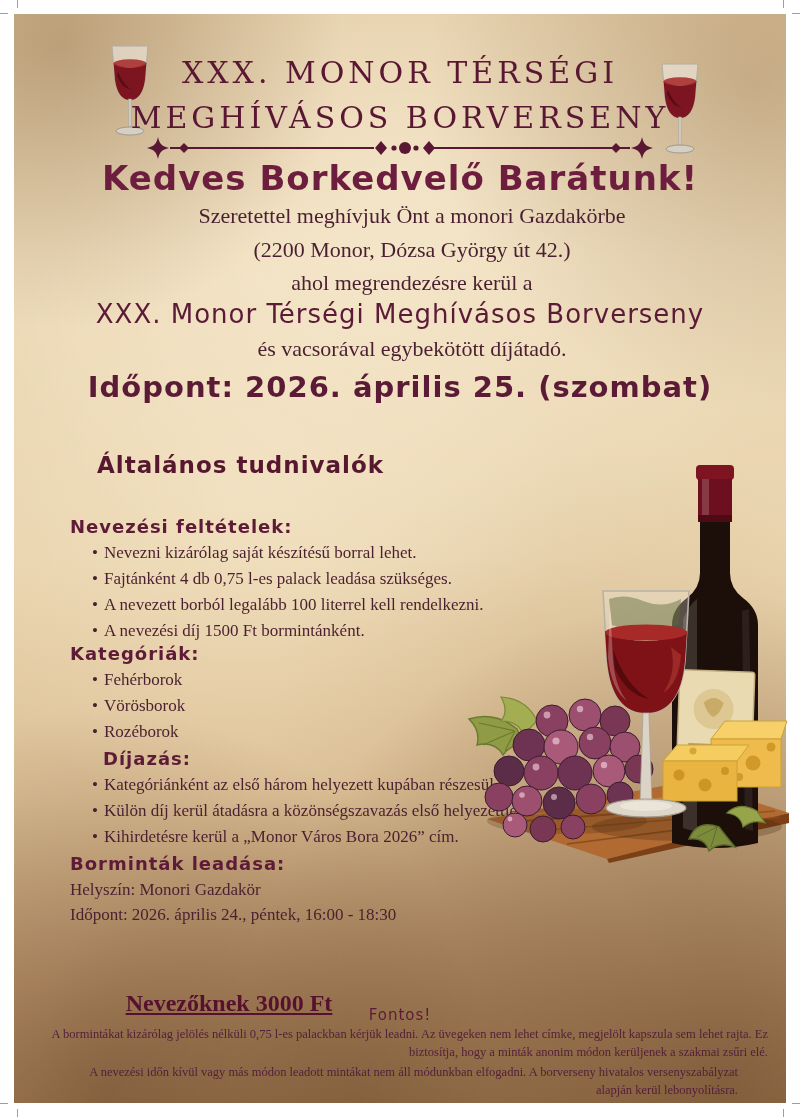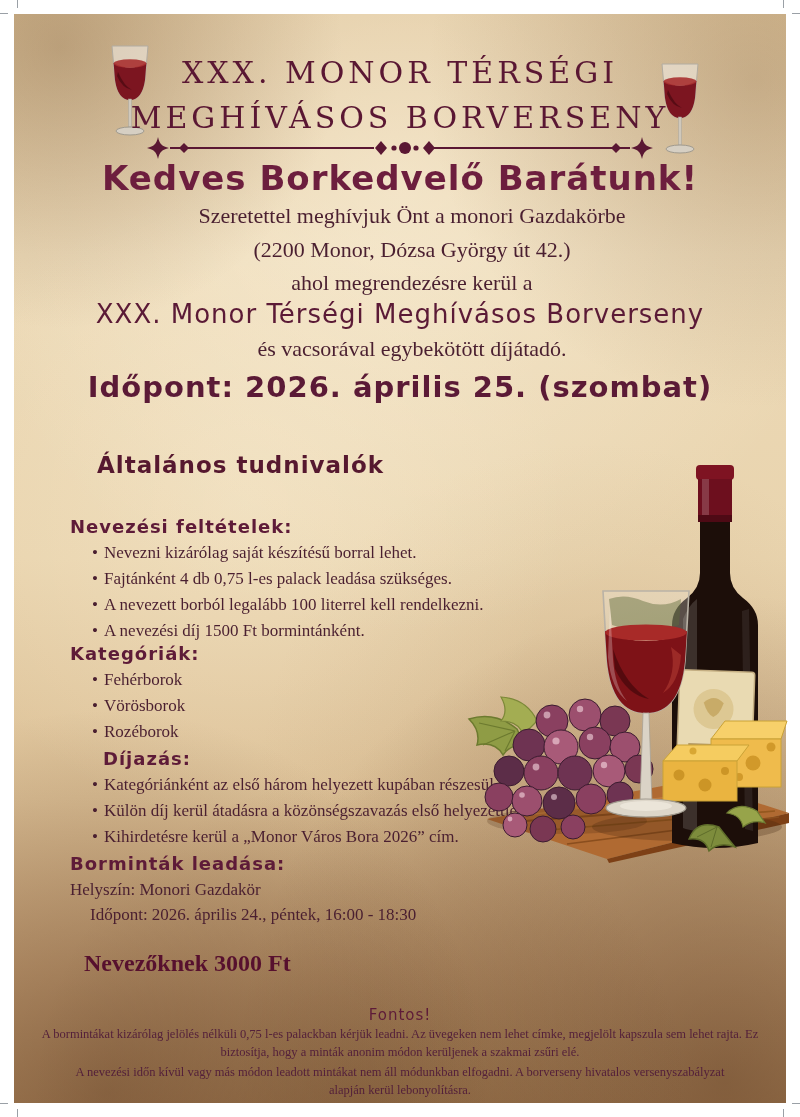--- a/index.html
+++ b/index.html
@@ -32,21 +32,21 @@
   }
   .t-display{font-family:"DejaVu Sans", sans-serif;color:#5e1b38;letter-spacing:1px;}
   .t-greet{font-size:34px;font-weight:600;color:#6d1e3e;letter-spacing:1px;}
   .t-serif{font-family:"Liberation Serif", serif;color:#4a1f30;font-size:22px;padding-left:12px;}
   .t-sub{font-size:26px;font-weight:500;color:#5b1a36;letter-spacing:1px;}
   .t-big{font-size:29px;font-weight:700;color:#5b1a36;letter-spacing:1px;}
   .t-h2{font-size:23px;font-weight:600;color:#56182f;letter-spacing:1px;}
   .t-h3{font-size:18px;font-weight:700;color:#5e1b38;letter-spacing:1px;}
   .t-li{font-family:"Liberation Serif", serif;color:#4a1f30;font-size:17px;line-height:26px;}
   .t-fee{font-family:"Liberation Serif", serif;font-weight:700;font-size:24px;color:#57102e;}
-  .t-fine{font-family:"Liberation Serif", serif;font-size:12.5px;color:#54203a;line-height:18px;}
+  .t-fine{font-family:"Liberation Serif", serif;font-size:12.5px;color:#54203a;line-height:18px;text-align:right;}
   .bullet-row{display:flex;}
   .bullet-dot{width:18px;text-align:center;color:#4a1f30;}
   ul.none{list-style:none;margin:0;padding:0;}
 </style>
 </head>
 <body>
 
 <div class="crop" style="left:17px;top:0;width:1px;height:8px;"></div>
 <div class="crop" style="left:0;top:13px;width:8px;height:1px;"></div>
 <div class="crop" style="left:783px;top:0;width:1px;height:8px;"></div>
@@ -159,23 +159,23 @@
         <span>Külön díj kerül átadásra a közönségszavazás első helyezettjének.</span>
       </li>
     <li class="bullet-row t-li">
         <span class="bullet-dot">•</span>
         <span>Kihirdetésre kerül a „Monor Város Bora 2026” cím.</span>
       </li>
   </ul>
 
   <div class="abs t-display t-h3" style="left:56px;top:839px;">Borminták leadása:</div>
   <div class="abs t-li" style="left:56px;top:863px;font-size:17px;">Helyszín: Monori Gazdakör</div>
-  <div class="abs t-li" style="left:56px;top:888px;font-size:17px;margin-left:20px;">Időpont: 2026. április 24., péntek, 16:00 - 18:30</div>
-
-  <div class="abs t-fee" style="left:70px;top:936px;width:290px;text-align:left;">Nevezőknek 3000 Ft</div>
+  <div class="abs t-li" style="left:56px;top:888px;font-size:17px;">Időpont: 2026. április 24., péntek, 16:00 - 18:30</div>
+
+  <div class="abs t-fee" style="left:70px;top:976px;width:290px;text-align:center;text-decoration:underline;">Nevezőknek 3000 Ft</div>
 
   <div class="abs ctr t-display" style="top:992px;font-size:15px;font-weight:400;color:#5e1b38;">Fontos!</div>
   <div class="abs ctr t-fine" style="top:1011px;left:18px;width:736px;">A bormintákat kizárólag jelölés nélküli 0,75 l-es palackban kérjük leadni. Az üvegeken nem lehet címke, megjelölt kapszula sem lehet rajta. Ez biztosítja, hogy a minták anonim módon kerüljenek a szakmai zsűri elé.</div>
   <div class="abs ctr t-fine" style="top:1049px;left:48px;width:676px;">A nevezési időn kívül vagy más módon leadott mintákat nem áll módunkban elfogadni. A borverseny hivatalos versenyszabályzat alapján kerül lebonyolításra.</div>
 
   <div class="abs" style="left:443px;top:445px;">
     <svg width="334" height="404" viewBox="0 0 334 404">
 
       <polygon points="30,360 232,322 332,354 150,400" fill="#b06a32"></polygon>
       <polygon points="150,400 332,354 332,364 152,404" fill="#7d4016"></polygon>

